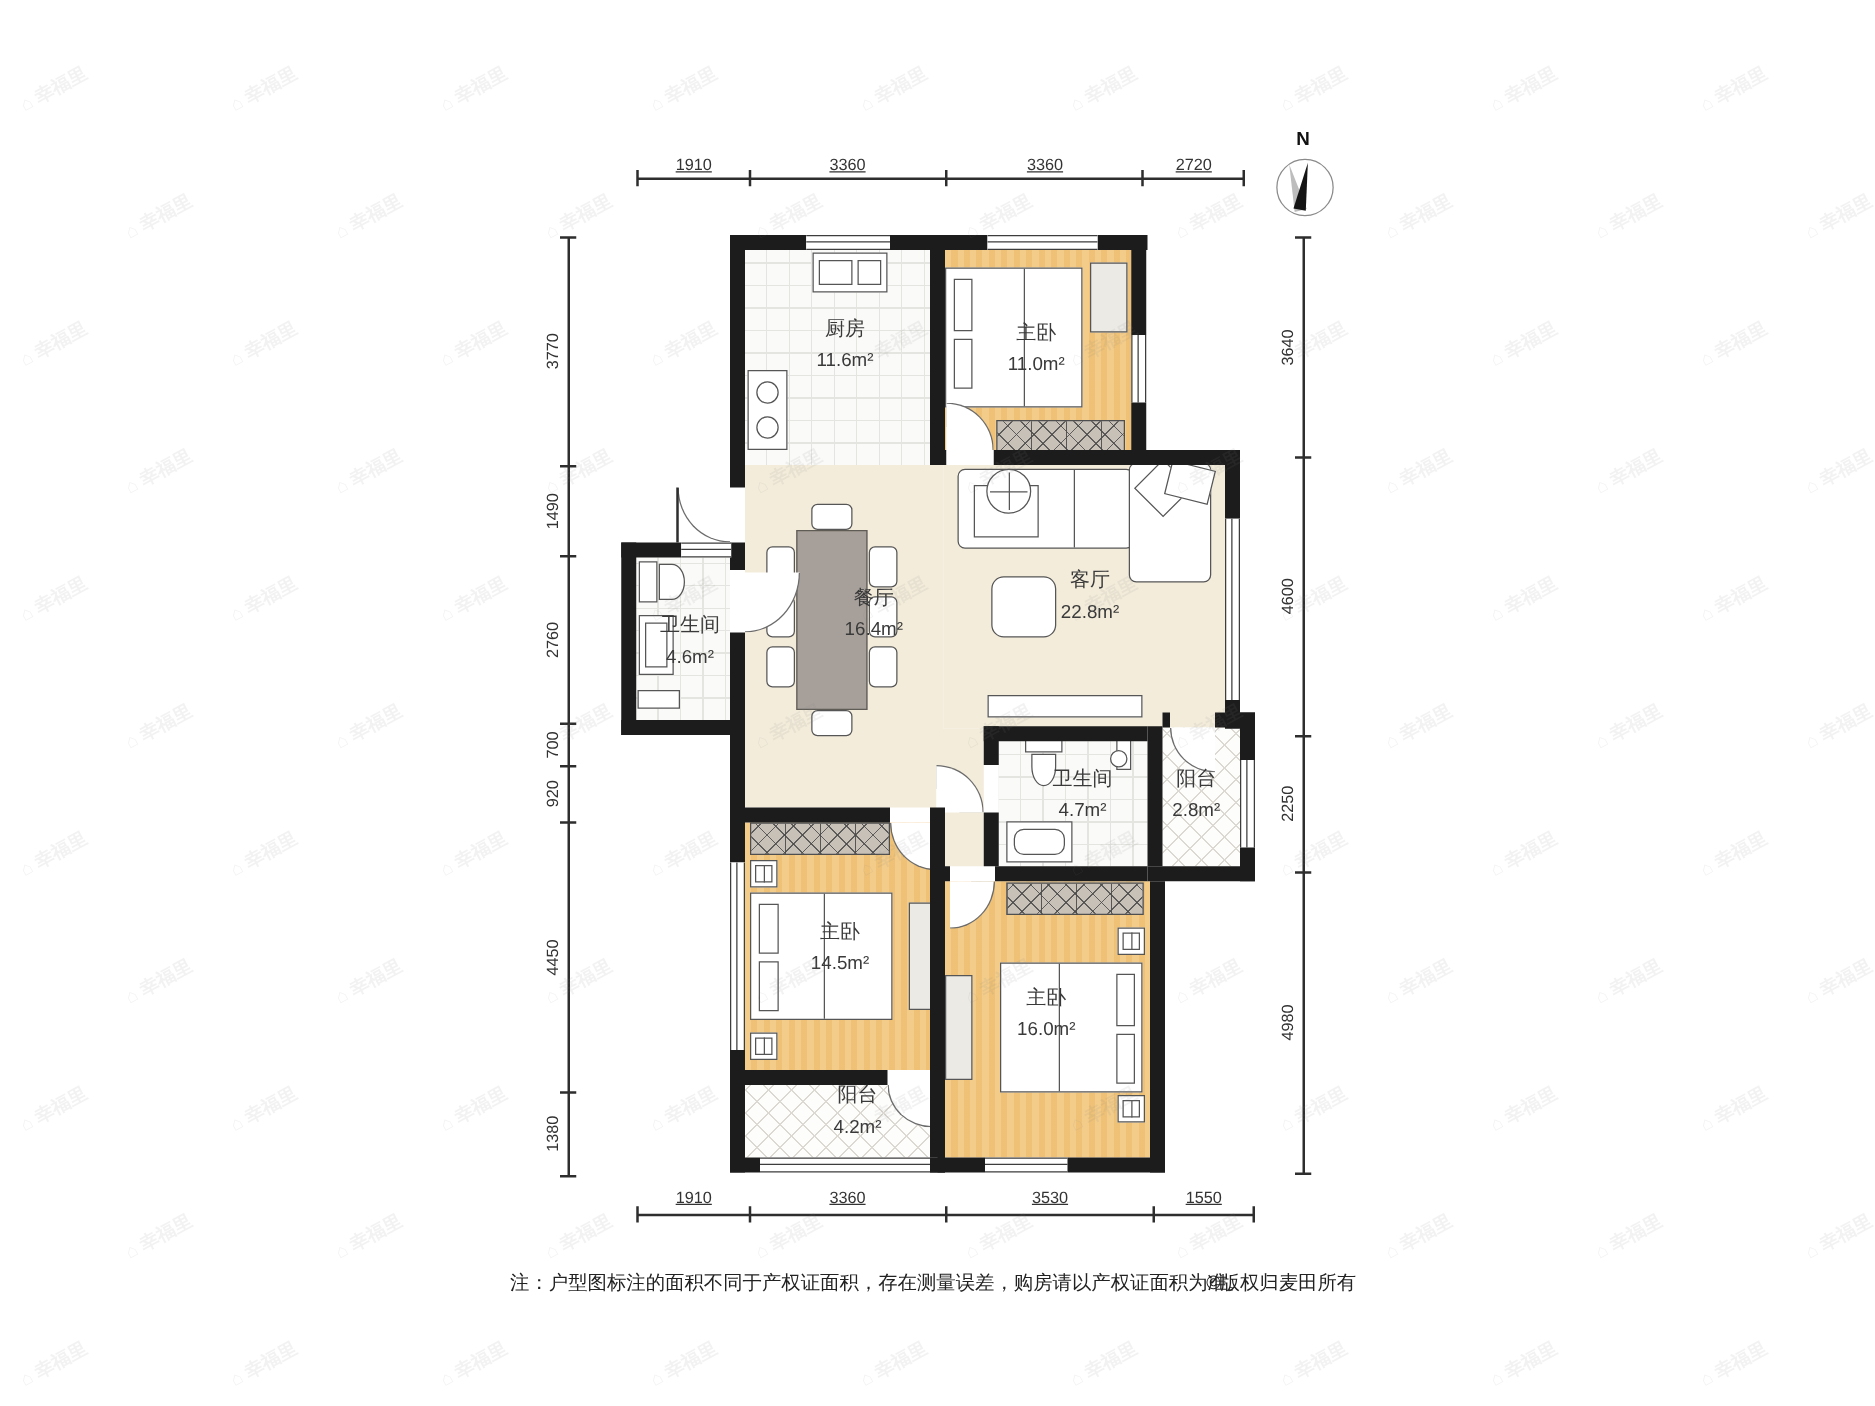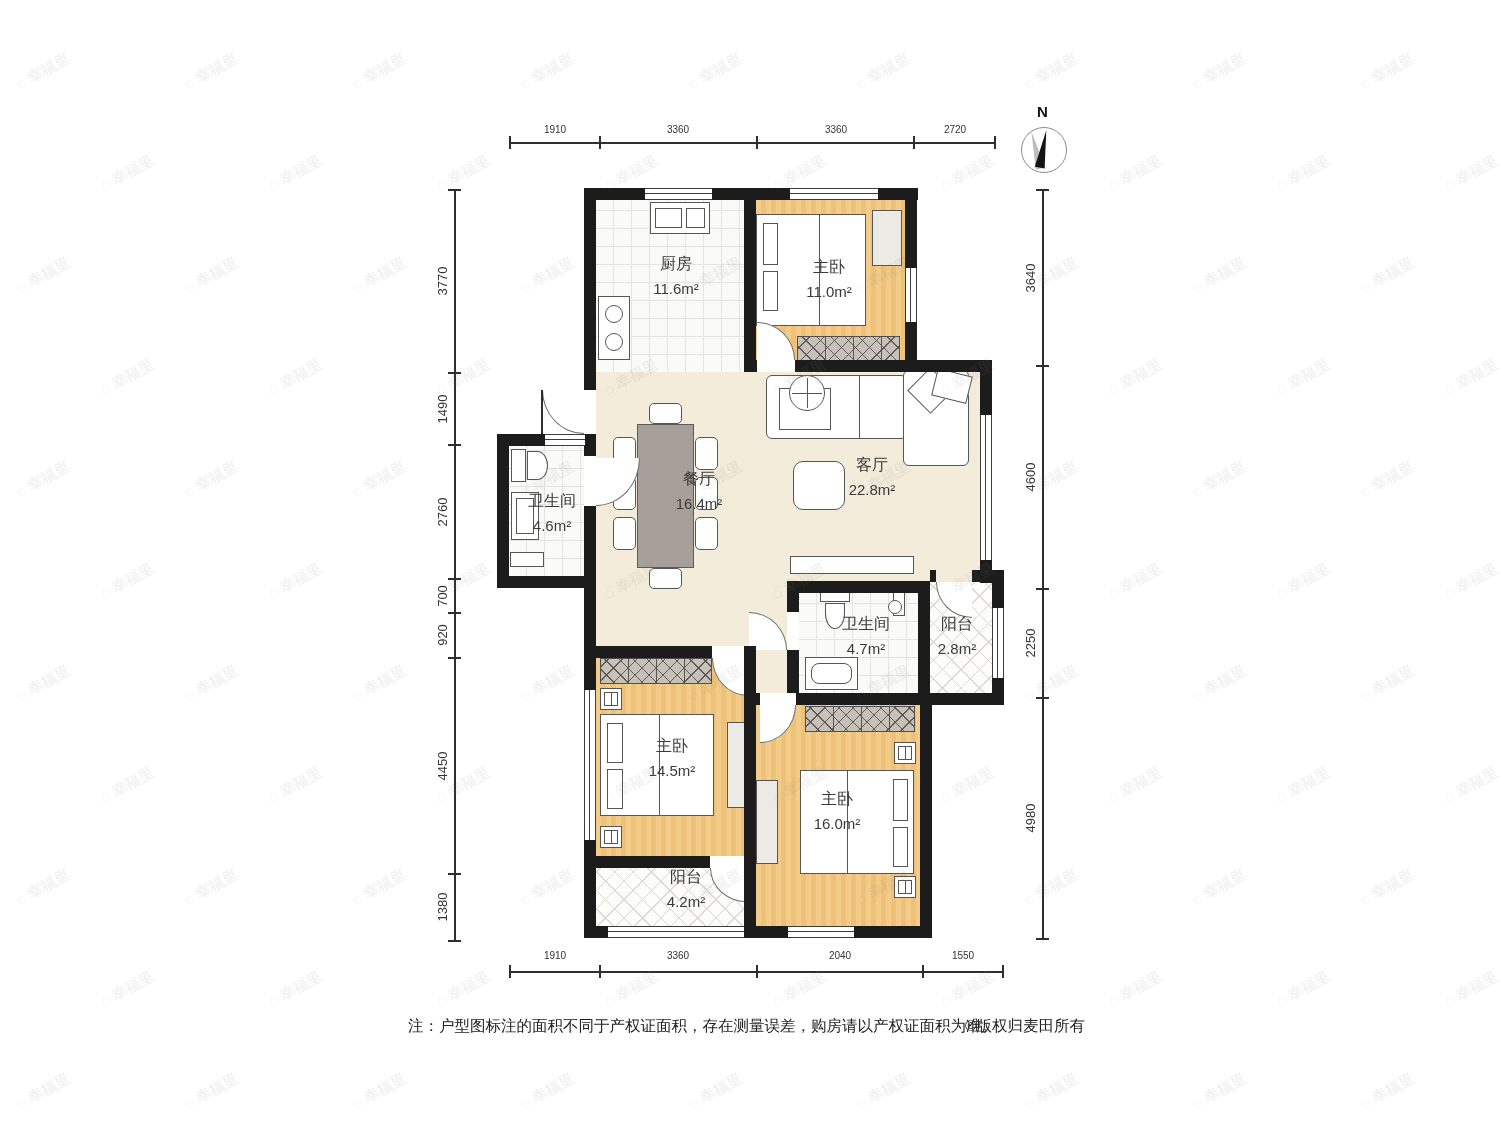--- a/index.html
+++ b/index.html
@@ -32,21 +32,21 @@
   .f{border:1.2px solid #565656;background:#fff;box-sizing:border-box;z-index:3;}
   .soft{background:#eceae5;}
   .r50{border-radius:50%;}
   
   .arc{z-index:3;box-sizing:border-box;background:#fff;border:1.3px solid #6b6b6b;}
   .abl{border-top:none;border-right:none;border-bottom-left-radius:100% 100%;}
   .abr{border-top:none;border-left:none;border-bottom-right-radius:100% 100%;}
   .atr{border-bottom:none;border-left:none;border-top-right-radius:100% 100%;}
   
   .line{background:#2e2e2e;z-index:6;}
-  .dh{position:absolute;transform:translateX(-50%);font-size:10px;color:#333;z-index:6;white-space:nowrap;}
+  .dh{position:absolute;transform:translateX(-50%);font-size:13px;color:#333;z-index:6;white-space:nowrap;text-decoration:underline;}
   .dv{position:absolute;transform:translate(-50%,-50%) rotate(-90deg);font-size:13px;color:#333;z-index:6;white-space:nowrap;}
   
   .rl{position:absolute;transform:translateX(-50%);text-align:center;color:#3a3a3a;z-index:6;}
   .rl .n{display:block;font-size:16px;font-weight:500;line-height:1.1;white-space:nowrap;}
   .rl .a{display:block;font-size:15px;margin-top:7px;white-space:nowrap;}
   
   .cn{position:absolute;font-size:15px;font-weight:700;color:#111;z-index:6;}
   .ccircle{width:44px;height:44px;border:1.2px solid #8a8a8a;border-radius:50%;z-index:6;background:transparent;}
   .tri{width:0;height:0;z-index:6;}
   
@@ -270,21 +270,21 @@
   <span class="dh" style="left:955px;top:124px">2720</span>
 
   <i class="line" style="left:510px;top:971px;width:493px;height:1.5px"></i>
   <i class="line" style="left:509px;top:965px;width:1.5px;height:13px"></i>
   <i class="line" style="left:599px;top:965px;width:1.5px;height:13px"></i>
   <i class="line" style="left:756px;top:965px;width:1.5px;height:13px"></i>
   <i class="line" style="left:922px;top:965px;width:1.5px;height:13px"></i>
   <i class="line" style="left:1002px;top:965px;width:1.5px;height:13px"></i>
   <span class="dh" style="left:555px;top:950px">1910</span>
   <span class="dh" style="left:678px;top:950px">3360</span>
-  <span class="dh" style="left:840px;top:950px">2040</span>
+  <span class="dh" style="left:840px;top:950px">3530</span>
   <span class="dh" style="left:963px;top:950px">1550</span>
 
   <i class="line" style="left:454px;top:190px;width:1.5px;height:751px"></i>
   <i class="line" style="left:448px;top:189px;width:13px;height:1.5px"></i>
   <i class="line" style="left:448px;top:372px;width:13px;height:1.5px"></i>
   <i class="line" style="left:448px;top:444px;width:13px;height:1.5px"></i>
   <i class="line" style="left:448px;top:578px;width:13px;height:1.5px"></i>
   <i class="line" style="left:448px;top:612px;width:13px;height:1.5px"></i>
   <i class="line" style="left:448px;top:657px;width:13px;height:1.5px"></i>
   <i class="line" style="left:448px;top:873px;width:13px;height:1.5px"></i>

